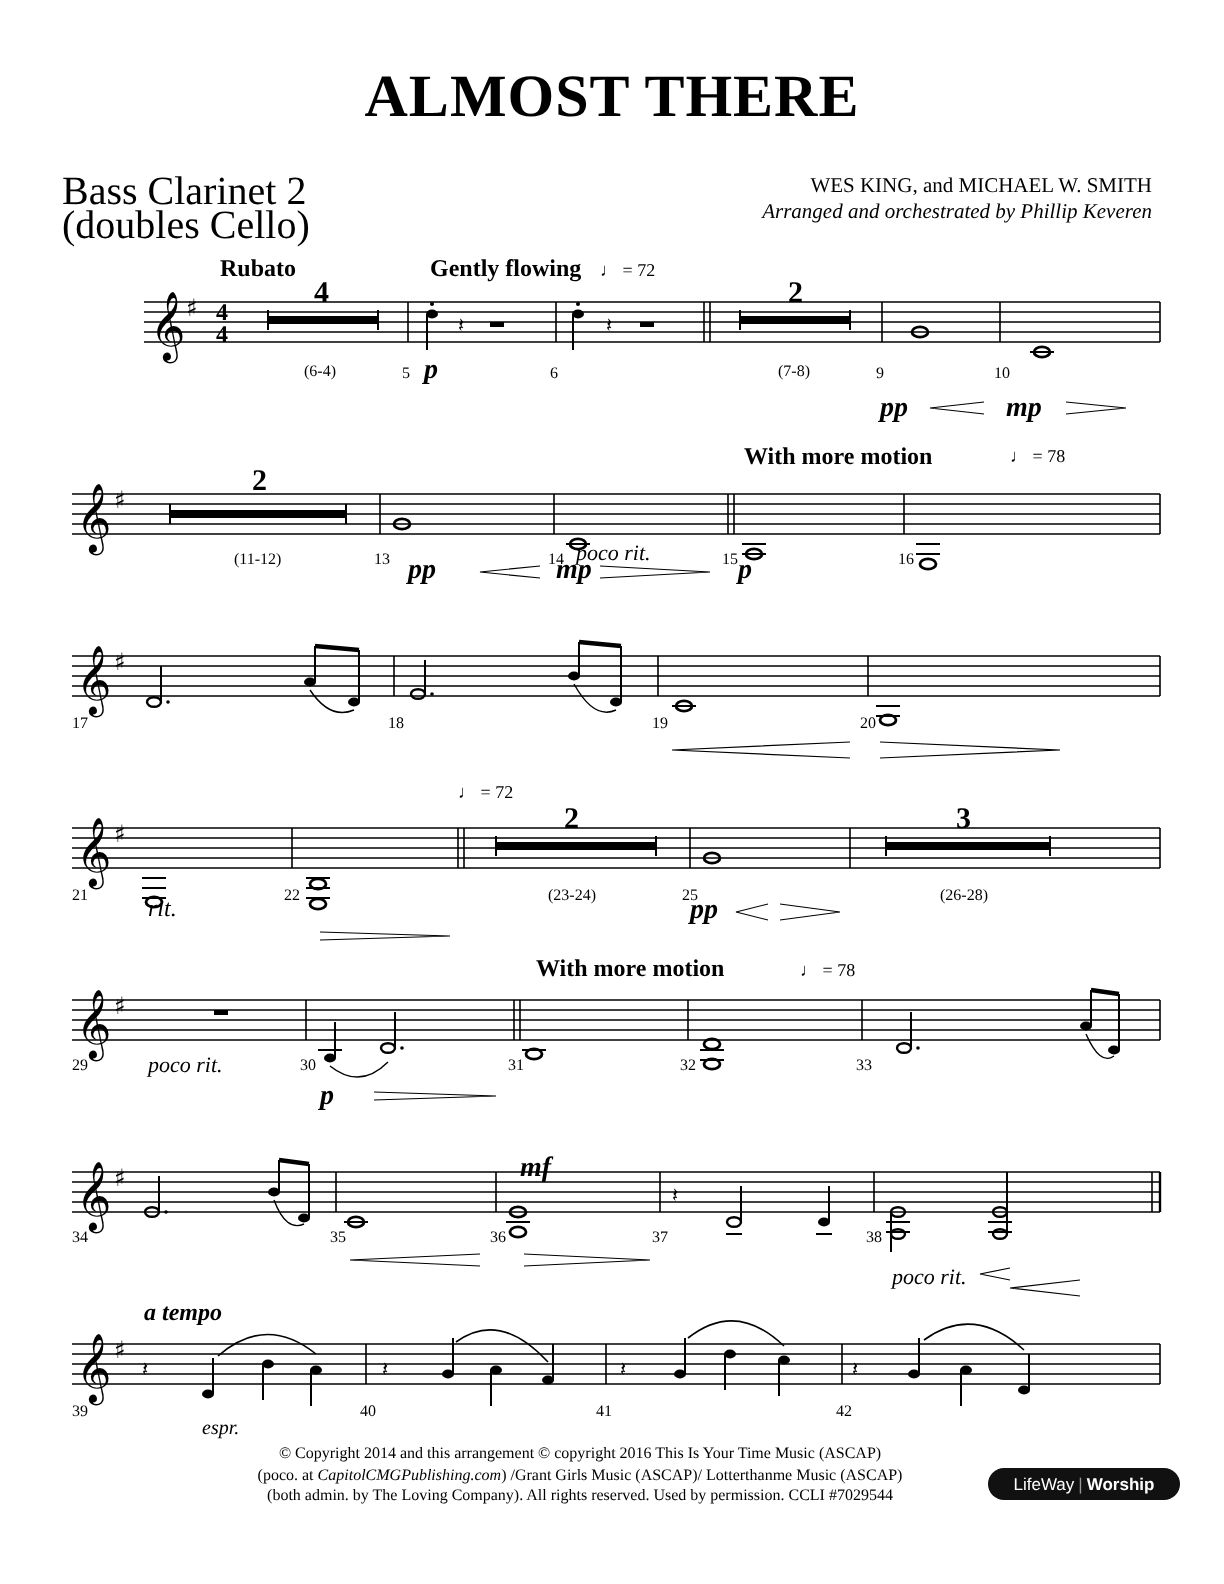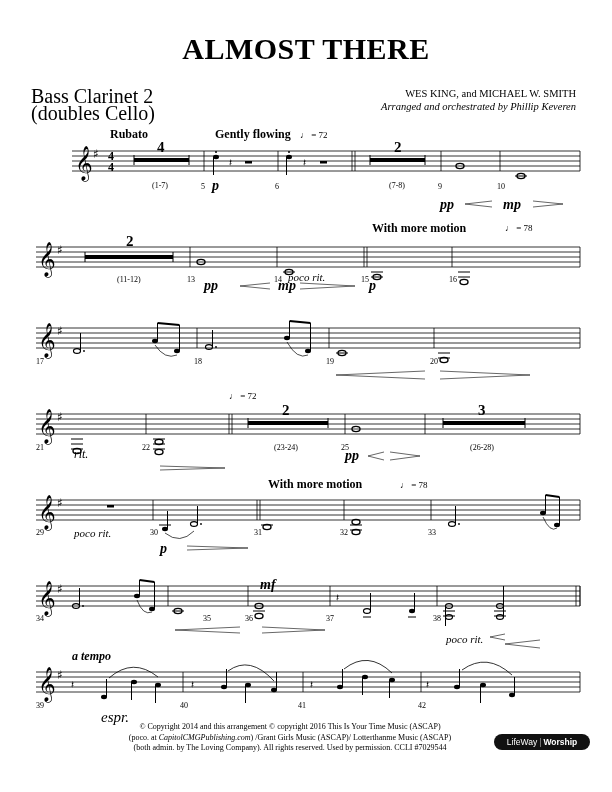--- a/index.html
+++ b/index.html
@@ -77,21 +77,21 @@
       <line x1="515" y1="51" x2="527" y2="51" stroke="#000"></line>
     <g stroke="#000" stroke-width="0.6" fill="none">
         <polyline points="492,76 465,79 492,82"></polyline>
         <polyline points="533,76 563,79 533,82"></polyline>
       </g>
   </svg>
   <span class="tempo" style="left:110px;top:2px;">Rubato</span>
   <span class="tempo" style="left:215px;top:2px;">Gently flowing</span>
   <span class="metro" style="left:300px;top:5px;">♩ = 72</span>
   <span class="mrest-count" style="left:157px;top:14px;">4</span>
-  <span class="mrest" style="left:152px;top:56px;">(1-7)</span>
+  <span class="mrest" style="left:152px;top:56px;">(6-4)</span>
   <span class="mnum" style="left:201px;top:57px;">5</span>
   <span class="dyn" style="left:212px;top:53px;">p</span>
   <span class="mnum" style="left:275px;top:57px;">6</span>
   <span class="mrest-count" style="left:394px;top:14px;">2</span>
   <span class="mrest" style="left:389px;top:56px;">(7-8)</span>
   <span class="mnum" style="left:438px;top:57px;">9</span>
   <span class="dyn" style="left:440px;top:72px;">pp</span>
   <span class="mnum" style="left:497px;top:57px;">10</span>
   <span class="dyn" style="left:503px;top:72px;">mp</span>
 </div>
@@ -351,21 +351,21 @@
       <line x1="494" y1="41" x2="506" y2="41" stroke="#000"></line>
       <line x1="494" y1="46" x2="506" y2="46" stroke="#000"></line>
     <g stroke="#000" stroke-width="0.6" fill="none">
         <polyline points="240,57 175,60 240,63"></polyline>
         <polyline points="262,57 325,60 262,63"></polyline>
         <polyline points="505,64 490,67 505,70"></polyline>
         <polyline points="540,70 505,74 540,78"></polyline>
       </g>
   </svg>
   <span class="mnum" style="left:36px;top:44px;">34</span>
-  <span class="mnum" style="left:165px;top:44px;margin-left:38px;">35</span>
+  <span class="mnum" style="left:165px;top:44px;">35</span>
   <span class="mnum" style="left:245px;top:44px;">36</span>
   <span class="mnum" style="left:326px;top:44px;">37</span>
   <span class="mnum" style="left:433px;top:44px;">38</span>
   <span class="expr" style="left:446px;top:63px;">poco rit.</span>
 </div>
 
 <div class="system" style="top:645px;height:75px;">
   <svg width="612" height="75">
     <g stroke="#000" stroke-width="0.8">
       <line x1="36" y1="27" x2="580" y2="27"></line>
@@ -408,21 +408,21 @@
     <ellipse cx="457" cy="42" rx="3" ry="2.2" fill="#000"></ellipse>
       <line x1="459.5" y1="42" x2="459.5" y2="24" stroke="#000"></line>
     <ellipse cx="483" cy="40" rx="3" ry="2.2" fill="#000"></ellipse>
       <line x1="480.5" y1="40" x2="480.5" y2="58" stroke="#000"></line>
     <ellipse cx="512" cy="50" rx="3" ry="2.2" fill="#000"></ellipse>
       <line x1="514.5" y1="50" x2="514.5" y2="32" stroke="#000"></line>
     <path d="M462,25 Q487,7 512,30" stroke="#000" fill="none" stroke-width="0.8"></path>
   </svg>
   <span class="tempo-it" style="left:72px;top:4px;">a tempo</span>
   <span class="mnum" style="left:36px;top:56px;">39</span>
-  <span class="expr" style="left:101px;top:64px;font-size:15px;">espr.</span>
+  <span class="expr" style="left:101px;top:64px;font-size:10px;">espr.</span>
   <span class="mnum" style="left:180px;top:56px;">40</span>
   <span class="mnum" style="left:298px;top:56px;">41</span>
   <span class="mnum" style="left:418px;top:56px;">42</span>
 </div>
 
 <div class="abs copyright">
   <div>© Copyright 2014 and this arrangement © copyright 2016 This Is Your Time Music (ASCAP)</div>
   <div><span>(poco. at </span><i>CapitolCMGPublishing.com</i><span>) /Grant Girls Music (ASCAP)/ Lotterthanme Music (ASCAP)</span></div>
   <div>(both admin. by The Loving Company). All rights reserved. Used by permission. CCLI #7029544</div>
 </div>

